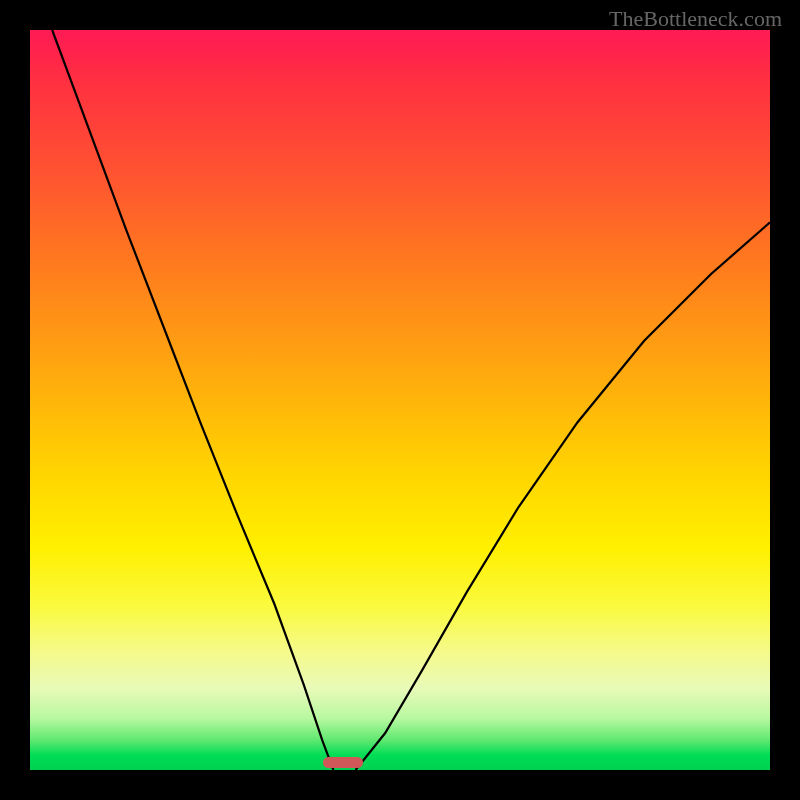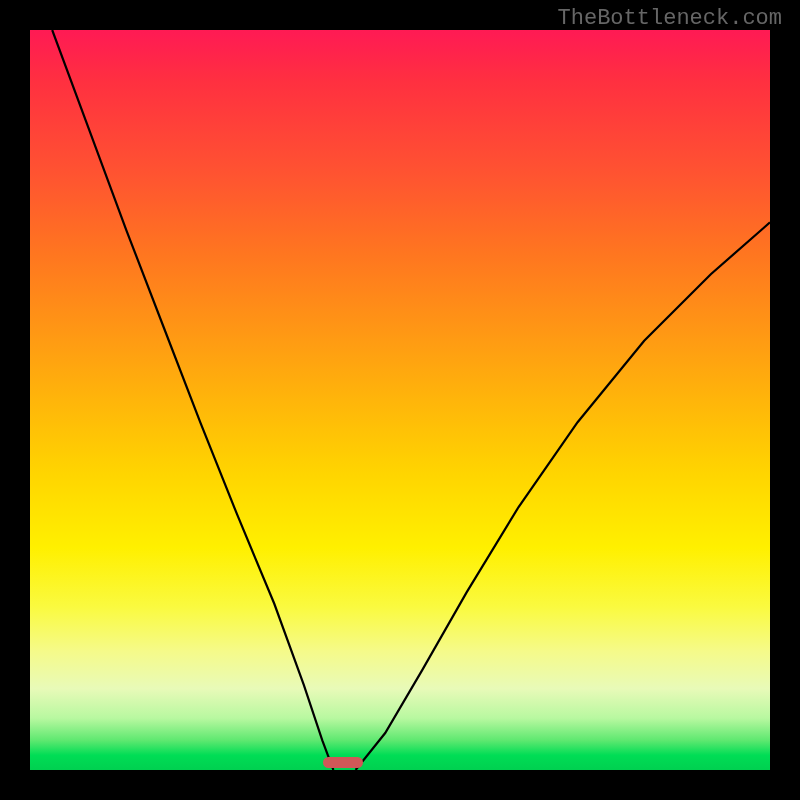--- a/index.html
+++ b/index.html
@@ -15,21 +15,21 @@
       width: 800px;
       height: 800px;
       background: #000;
     }
     .watermark {
       position: absolute;
       top: 6px;
       right: 18px;
       color: #666;
       font-size: 22px;
-      font-family: Liberation Mono, monospace;
+      font-family: Liberation Serif, serif;
       z-index: 10;
     }
     .plot-area {
       position: absolute;
       left: 30px;
       top: 30px;
       width: 740px;
       height: 740px;
     }
     .gradient-bg {

